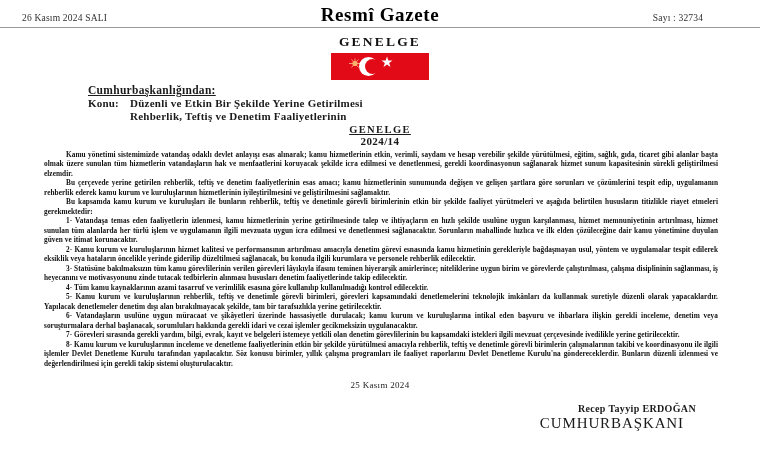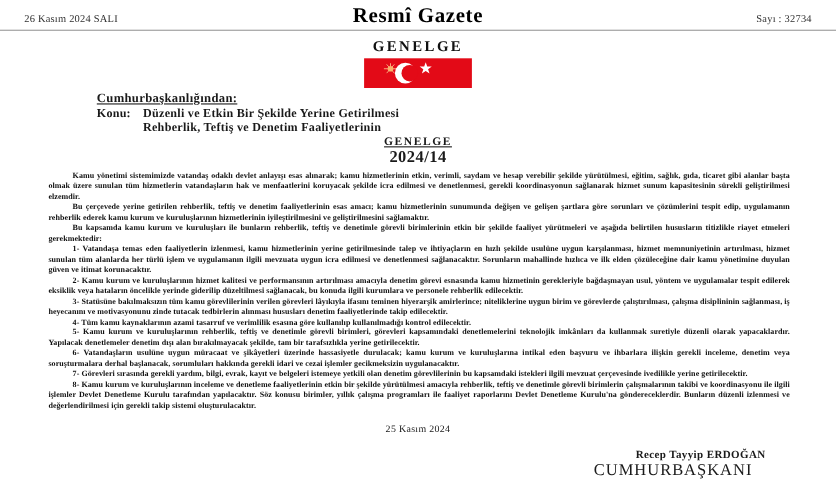--- a/index.html
+++ b/index.html
@@ -34,21 +34,21 @@
   .masthead-date,
   .masthead-issue {
     font-size: 9.5px;
     color: #303030;
     letter-spacing: 0.2px;
     white-space: nowrap;
     flex: 0 0 auto;
     min-width: 120px;
   }
   .masthead-issue {
-    text-align: right;
+    text-align: center;
   }
   .masthead-title {
     flex: 1 1 auto;
     text-align: center;
     font-size: 19px;
     font-weight: bold;
     color: #000000;
     letter-spacing: 0.6px;
     line-height: 1;
   }
@@ -145,21 +145,21 @@
   .circular-title {
     text-align: center;
     font-size: 10.5px;
     font-weight: bold;
     text-decoration: underline;
     letter-spacing: 1.4px;
     margin-top: 1px;
   }
   .circular-number {
     text-align: center;
-    font-size: 15px;
+    font-size: 11px;
     font-weight: bold;
     letter-spacing: 0.4px;
     margin-top: 0px;
   }
 
   
   .body-text {
     padding: 3px 42px 0 44px;
   }
   .para {

